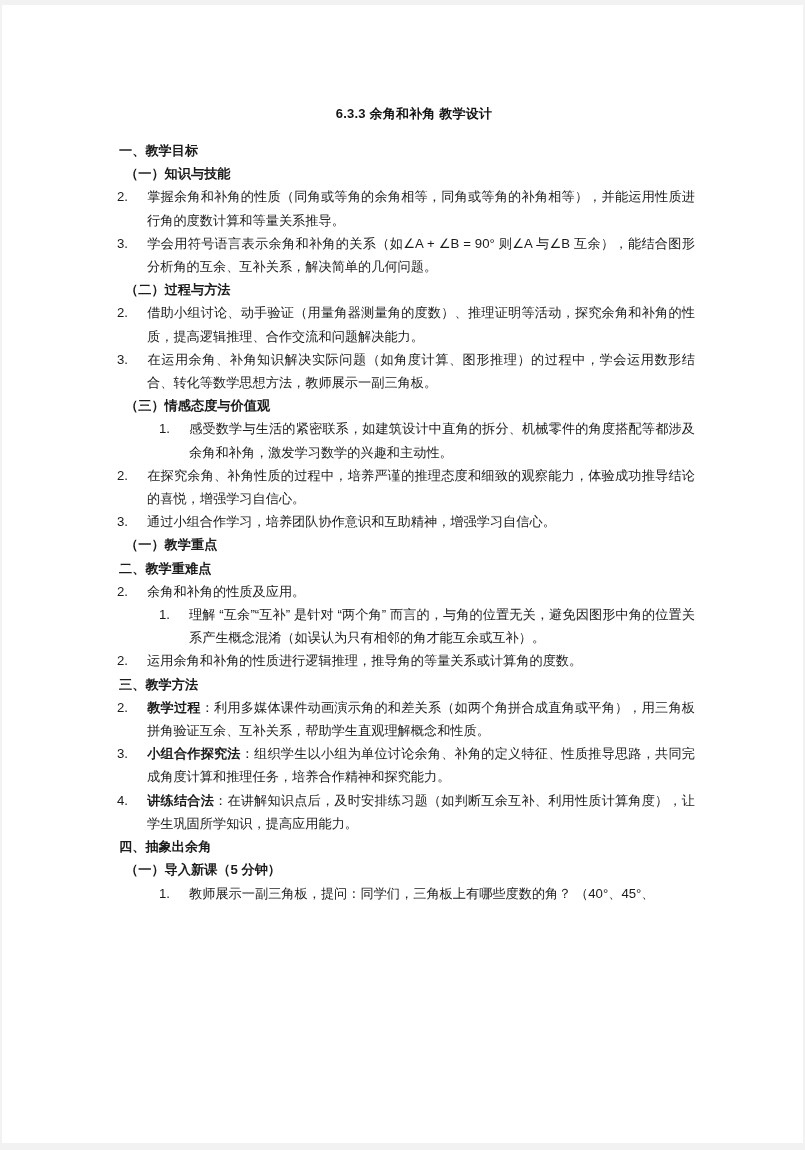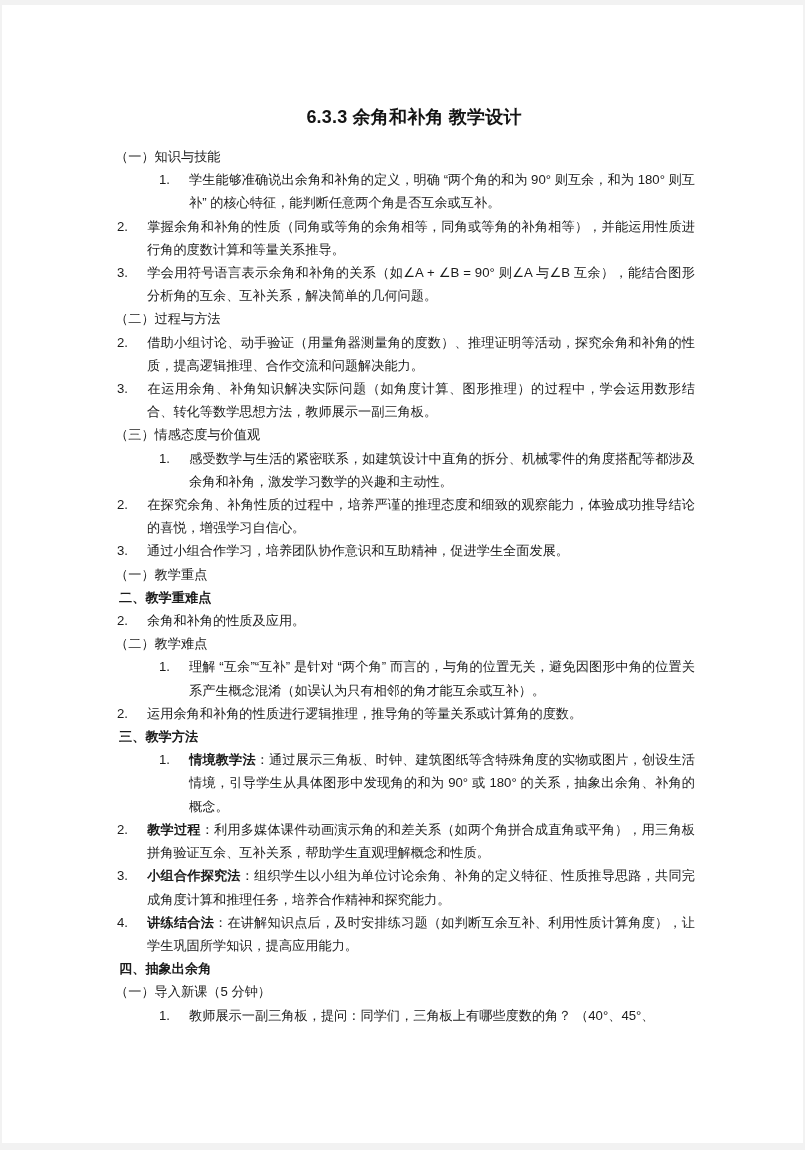--- a/index.html
+++ b/index.html
@@ -23,21 +23,21 @@
     box-sizing: border-box;
     overflow: hidden;
   }
   #content {
     position: absolute;
     left: 113px;
     top: 100px;
     width: 580px;
   }
   .doc-title {
-    font-size: 18px;
+    font-size: 13px;
     font-weight: bold;
     text-align: center;
     color: #141414;
     margin: 0 0 16px 0;
     letter-spacing: 0.2px;
     padding-left: 18px;
   }
   .blk {
     color: #1b1b1b;
     font-size: 13.2px;
@@ -46,21 +46,22 @@
     text-justify: inter-ideograph;
     margin: 0;
   }
   
   .h1 {
     font-weight: bold;
     margin-left: 4px;
   }
   
   .h2 {
-    font-weight: normal;
+    font-weight: bold;
+    margin-left: 10px;
   }
   
   .num-out {
     margin-left: 2px;
     padding-left: 30px;
     text-indent: -30px;
   }
   
   .num-in {
     margin-left: 44px;
@@ -74,39 +75,37 @@
   }
   .b { font-weight: bold; }
 </style>
 </head>
 <body>
 
 <div id="page">
   <div id="content">
     <div class="doc-title">6.3.3 余角和补角 教学设计</div>
     <div id="sections">
+        <div class="blk h1">一、教学目标</div>
         <div class="blk h2">（一）知识与技能</div>
-        <div class="blk num-in"><span class="mk">1.</span><span>学生能够准确说出余角和补角的定义，明确 “两个角的和为 90° 则互余，和为 180° 则互补” 的核心特征，能判断任意两个角是否互余或互补。</span></div>
         <div class="blk num-out"><span class="mk">2.</span><span>掌握余角和补角的性质（同角或等角的余角相等，同角或等角的补角相等），并能运用性质进行角的度数计算和等量关系推导。</span></div>
         <div class="blk num-out"><span class="mk">3.</span><span>学会用符号语言表示余角和补角的关系（如∠A + ∠B = 90° 则∠A 与∠B 互余），能结合图形分析角的互余、互补关系，解决简单的几何问题。</span></div>
         <div class="blk h2">（二）过程与方法</div>
         <div class="blk num-out"><span class="mk">2.</span><span>借助小组讨论、动手验证（用量角器测量角的度数）、推理证明等活动，探究余角和补角的性质，提高逻辑推理、合作交流和问题解决能力。</span></div>
         <div class="blk num-out"><span class="mk">3.</span><span>在运用余角、补角知识解决实际问题（如角度计算、图形推理）的过程中，学会运用数形结合、转化等数学思想方法，教师展示一副三角板。</span></div>
         <div class="blk h2">（三）情感态度与价值观</div>
         <div class="blk num-in"><span class="mk">1.</span><span>感受数学与生活的紧密联系，如建筑设计中直角的拆分、机械零件的角度搭配等都涉及余角和补角，激发学习数学的兴趣和主动性。</span></div>
         <div class="blk num-out"><span class="mk">2.</span><span>在探究余角、补角性质的过程中，培养严谨的推理态度和细致的观察能力，体验成功推导结论的喜悦，增强学习自信心。</span></div>
-        <div class="blk num-out"><span class="mk">3.</span><span>通过小组合作学习，培养团队协作意识和互助精神，促进学生全面发展。</span></div>
+        <div class="blk num-out"><span class="mk">3.</span><span>通过小组合作学习，培养团队协作意识和互助精神，增强学习自信心。</span></div>
         <div class="blk h2">（一）教学重点</div>
         <div class="blk h1">二、教学重难点</div>
         <div class="blk num-out"><span class="mk">2.</span><span>余角和补角的性质及应用。</span></div>
-        <div class="blk h2">（二）教学难点</div>
         <div class="blk num-in"><span class="mk">1.</span><span>理解 “互余”“互补” 是针对 “两个角” 而言的，与角的位置无关，避免因图形中角的位置关系产生概念混淆（如误认为只有相邻的角才能互余或互补）。</span></div>
         <div class="blk num-out"><span class="mk">2.</span><span>运用余角和补角的性质进行逻辑推理，推导角的等量关系或计算角的度数。</span></div>
         <div class="blk h1">三、教学方法</div>
-        <div class="blk num-in"><span class="mk">1.</span><span class="b">情境教学法</span><span>：通过展示三角板、时钟、建筑图纸等含特殊角度的实物或图片，创设生活情境，引导学生从具体图形中发现角的和为 90° 或 180° 的关系，抽象出余角、补角的概念。</span></div>
         <div class="blk num-out"><span class="mk">2.</span><span class="b">教学过程</span><span>：利用多媒体课件动画演示角的和差关系（如两个角拼合成直角或平角），用三角板拼角验证互余、互补关系，帮助学生直观理解概念和性质。</span></div>
         <div class="blk num-out"><span class="mk">3.</span><span class="b">小组合作探究法</span><span>：组织学生以小组为单位讨论余角、补角的定义特征、性质推导思路，共同完成角度计算和推理任务，培养合作精神和探究能力。</span></div>
         <div class="blk num-out"><span class="mk">4.</span><span class="b">讲练结合法</span><span>：在讲解知识点后，及时安排练习题（如判断互余互补、利用性质计算角度），让学生巩固所学知识，提高应用能力。</span></div>
         <div class="blk h1">四、抽象出余角</div>
         <div class="blk h2">（一）导入新课（5 分钟）</div>
         <div class="blk num-in"><span class="mk">1.</span><span>教师展示一副三角板，提问：同学们，三角板上有哪些度数的角？ （40°、45°、</span></div>
       </div>
   </div>
 </div>
 

